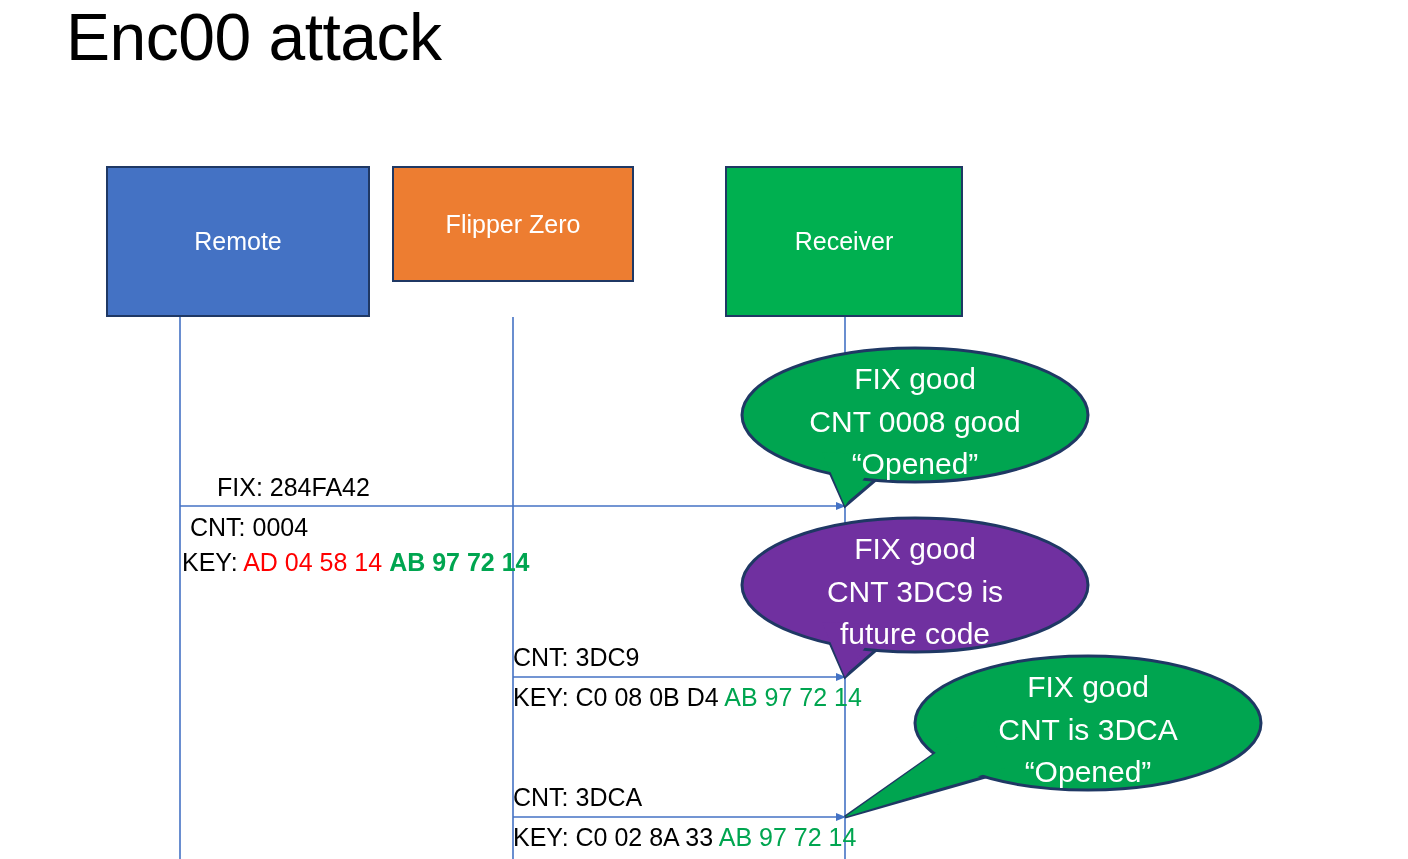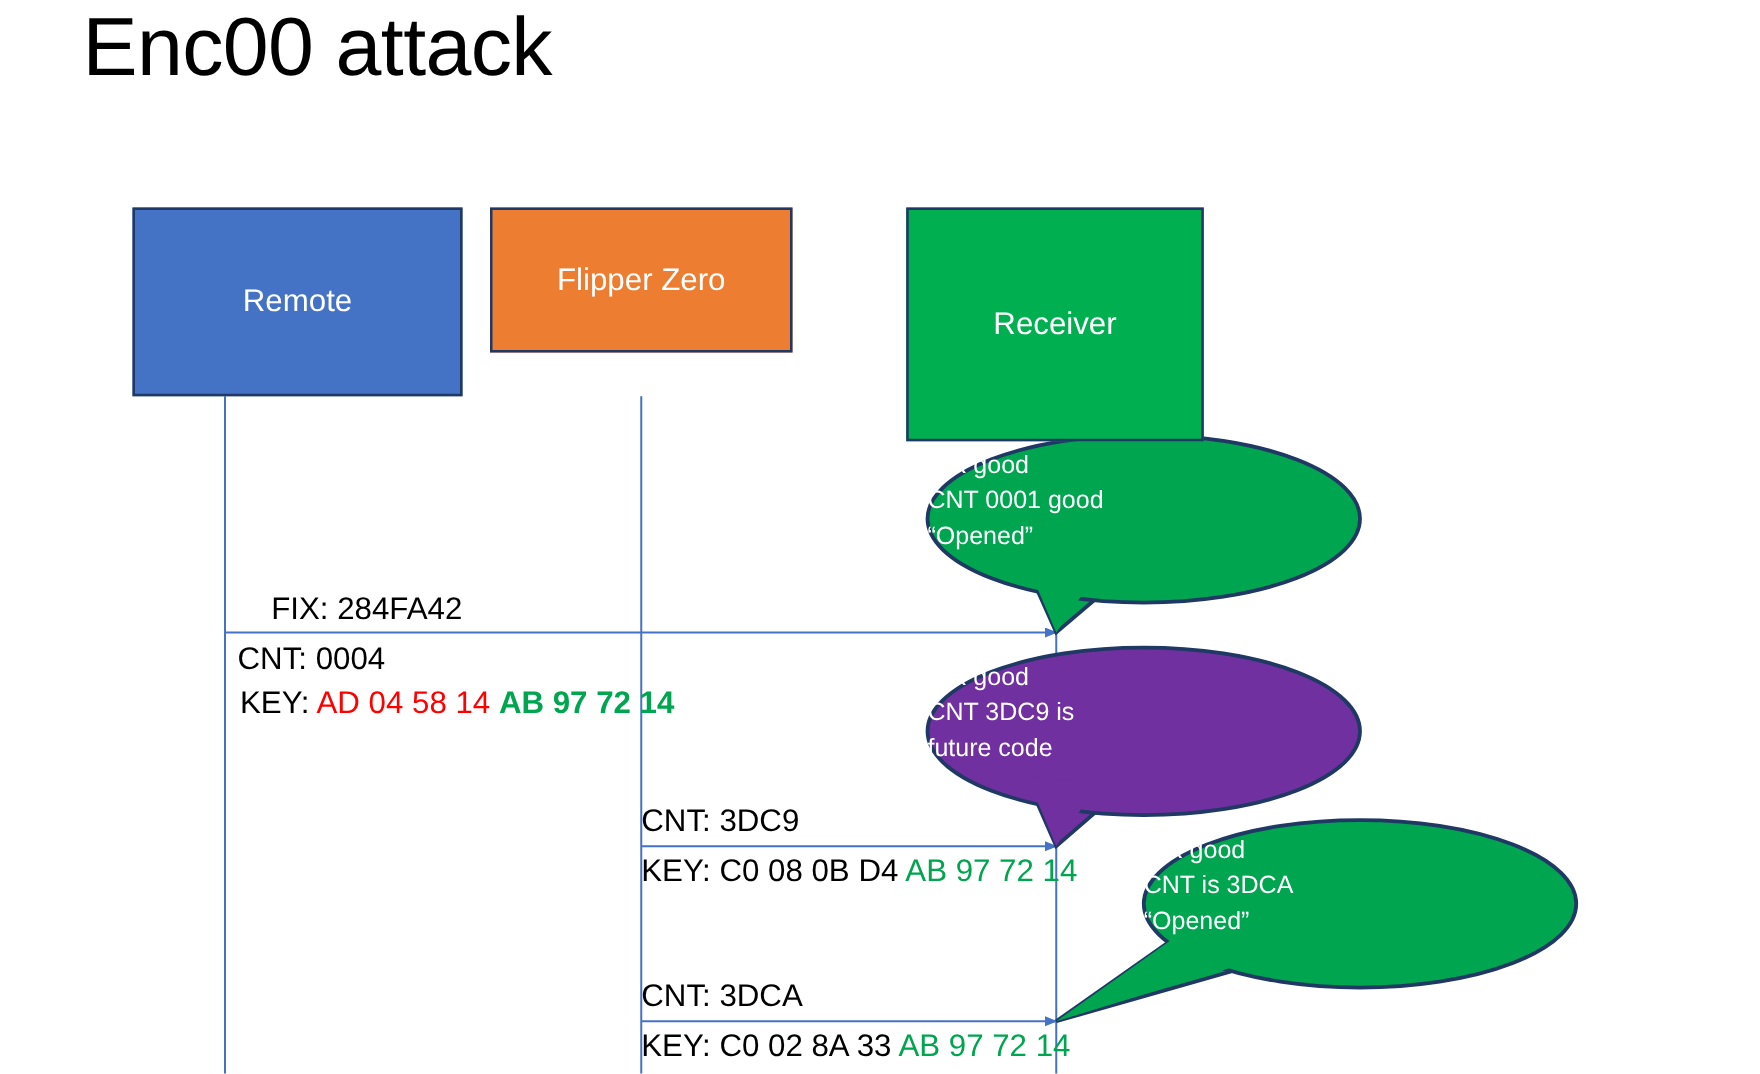--- a/index.html
+++ b/index.html
@@ -62,22 +62,22 @@
     white-space: nowrap;
     line-height: 1.15;
   }
   .k-green { color: #00A550; }
   .k-green-bold { color: #00A550; font-weight: bold; }
   .k-red-bold { color: #FF0000; }
 
   .callout-text {
     position: absolute;
     color: #ffffff;
-    font-size: 20px;
-    text-align: left;
+    font-size: 30px;
+    text-align: center;
     line-height: 1.42;
     pointer-events: none;
     white-space: nowrap;
   }
 </style>
 </head>
 <body>
 
 <div id="stage">
 
@@ -118,33 +118,33 @@
   </svg>
 
   <div class="actor-box" style="left:58px; top:166px; width:264px; height:151px; background:#4472C4;margin-left:48px;">
     <span class="actor-label">Remote</span>
   </div>
 
   <div class="actor-box" style="left:392px; top:166px; width:242px; height:116px; background:#ED7D31;">
     <span class="actor-label">Flipper Zero</span>
   </div>
 
-  <div class="actor-box" style="left:725px; top:166px; width:238px; height:187px; background:#00B050;">
+  <div class="actor-box" style="left:725px; top:166px; width:238px; height:151px; background:#00B050;">
     <span class="actor-label">Receiver</span>
   </div>
 
   <div class="msg-label" style="left:190px; top:473px;margin-left:27px;">
     <span>FIX: 284FA42</span>
   </div>
 
   <div class="msg-label" style="left:190px; top:513px;">
     <span>CNT: 0004</span>
   </div>
 
-  <div class="msg-label" style="left:192px; top:548px;text-align:right;">
+  <div class="msg-label" style="left:182px; top:548px;text-align:right;">
     <span>KEY: </span><span class="k-red-bold">AD 04 58 14</span><span>&nbsp;</span><span class="k-green-bold">AB 97 72 14</span>
   </div>
 
   <div class="msg-label" style="left:513px; top:643px;">
     <span>CNT: 3DC9</span>
   </div>
 
   <div class="msg-label" style="left:513px; top:683px;">
     <span>KEY: C0 08 0B D4 </span><span class="k-green">AB 97 72 14</span>
   </div>
@@ -152,21 +152,21 @@
   <div class="msg-label" style="left:513px; top:783px;">
     <span>CNT: 3DCA</span>
   </div>
 
   <div class="msg-label" style="left:513px; top:823px;">
     <span>KEY: C0 02 8A 33 </span><span class="k-green">AB 97 72 14</span>
   </div>
 
   <div class="callout-text" style="left:742px; top:358px; width:346px;">
     <div>FIX good</div>
-    <div>CNT 0001 good</div>
+    <div>CNT 0008 good</div>
     <div>“Opened”</div>
   </div>
 
   <div class="callout-text" style="left:742px; top:528px; width:346px;">
     <div>FIX good</div>
     <div>CNT 3DC9 is</div>
     <div>future code</div>
   </div>
 
   <div class="callout-text" style="left:915px; top:666px; width:346px;">

